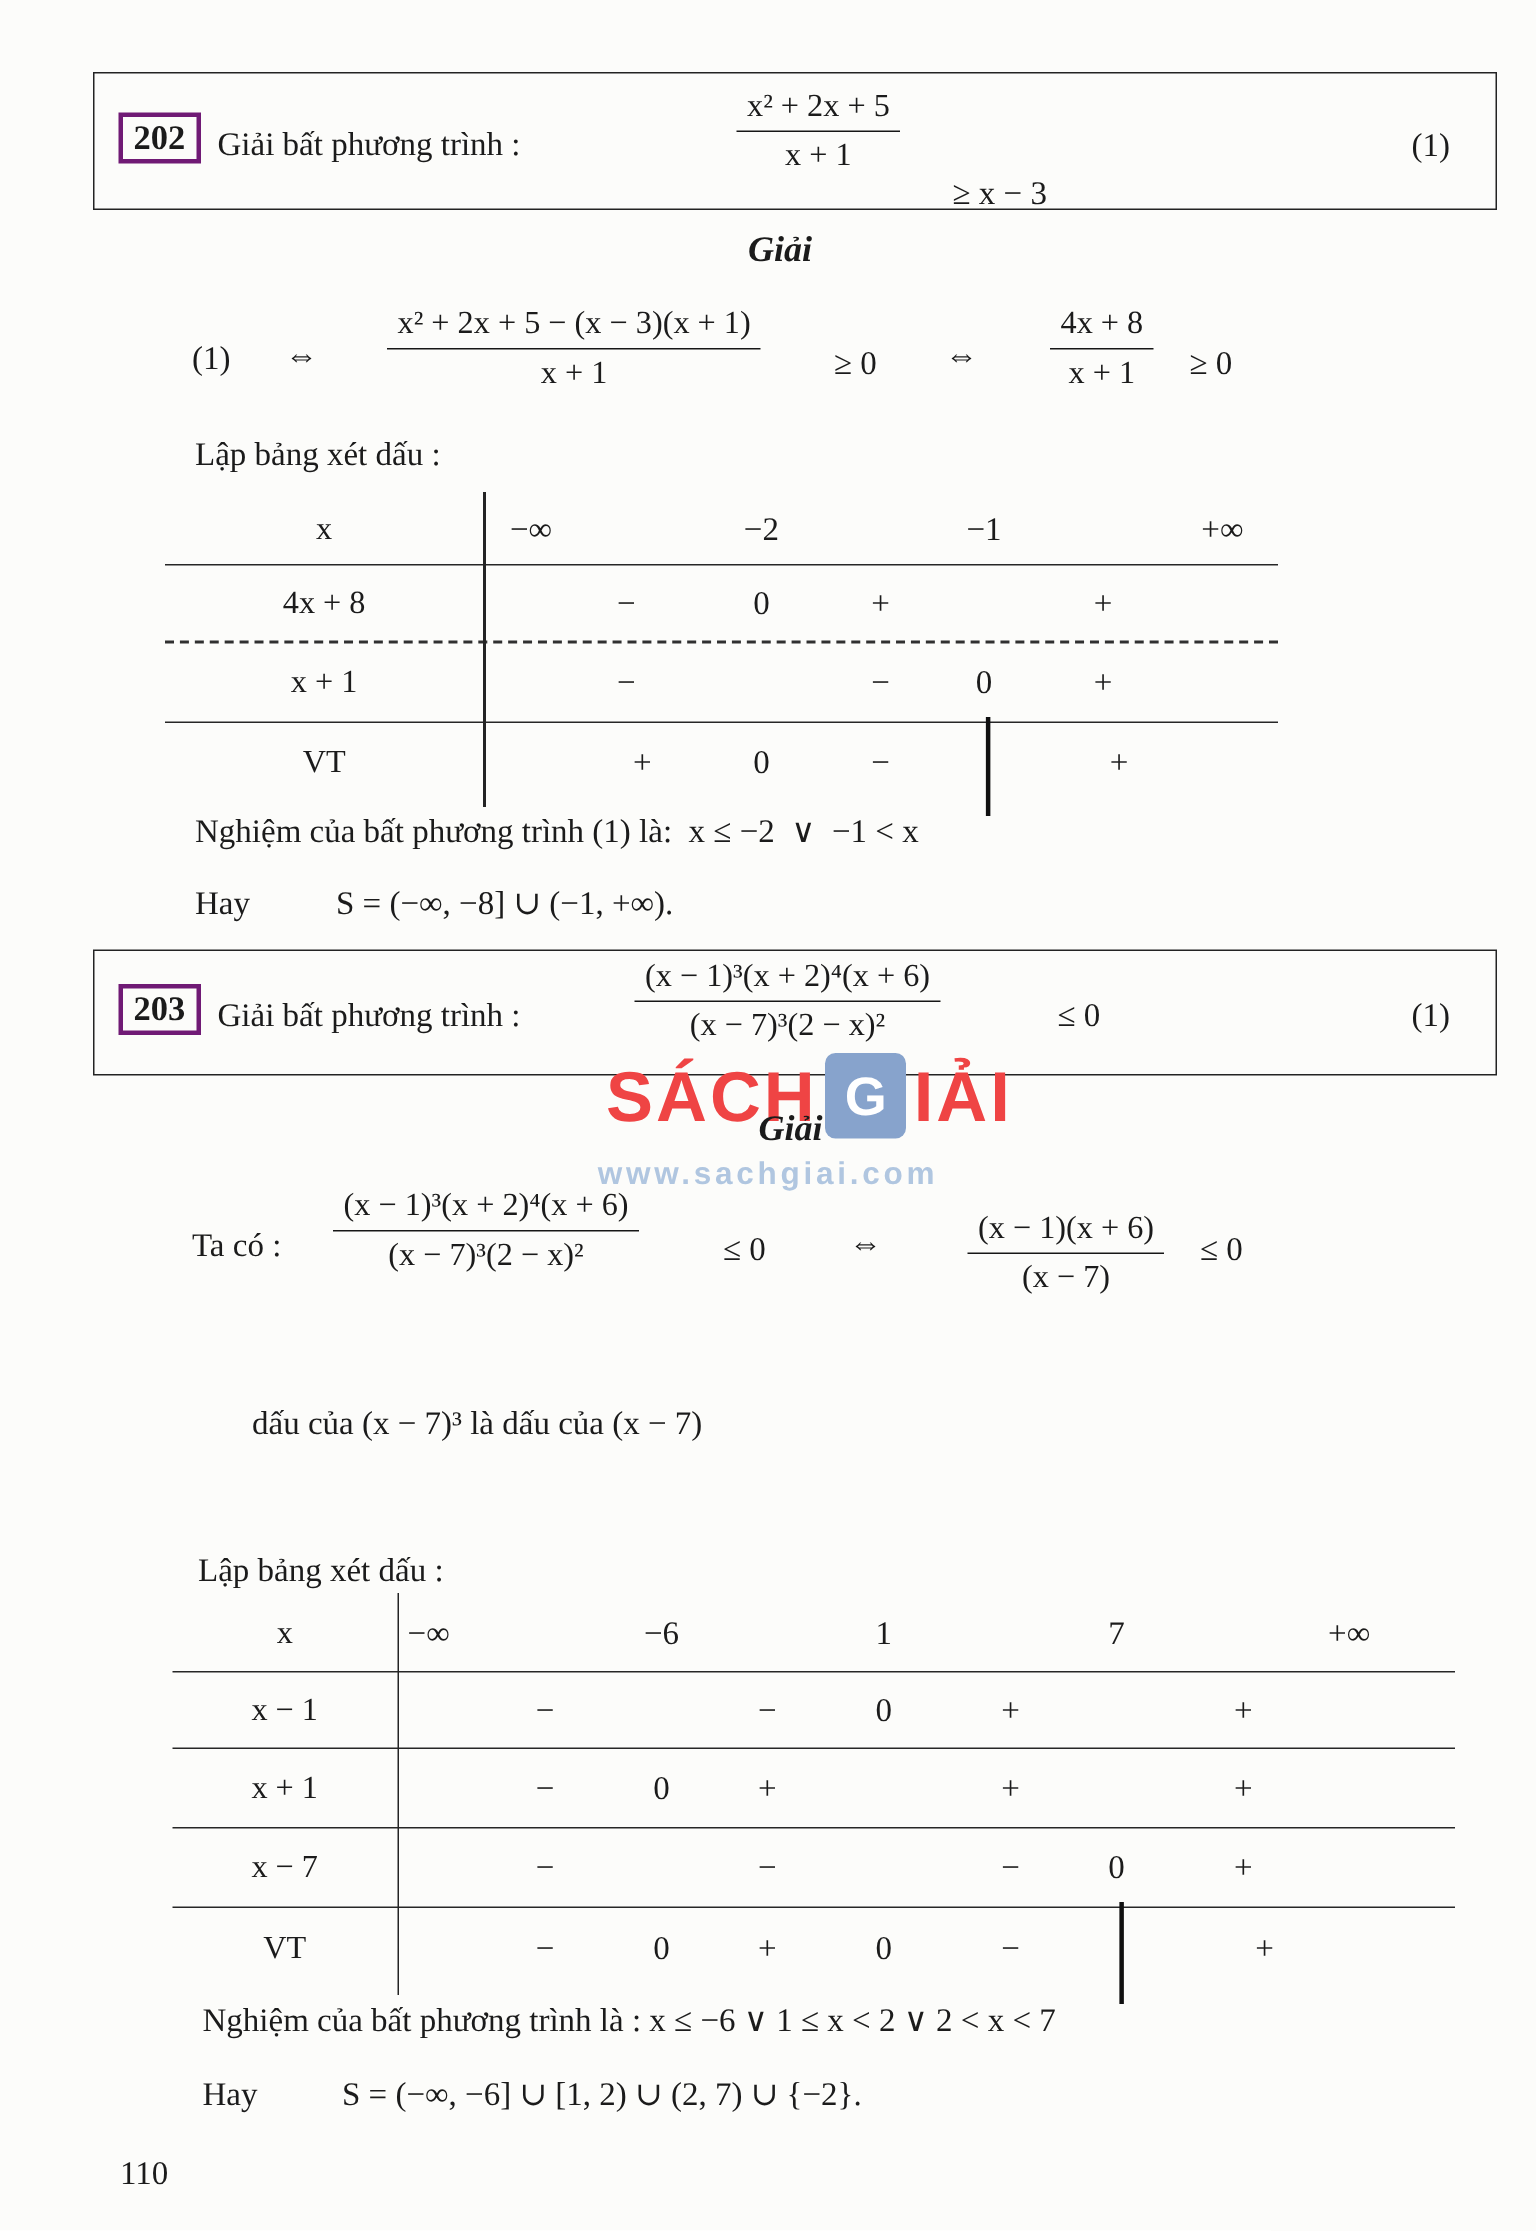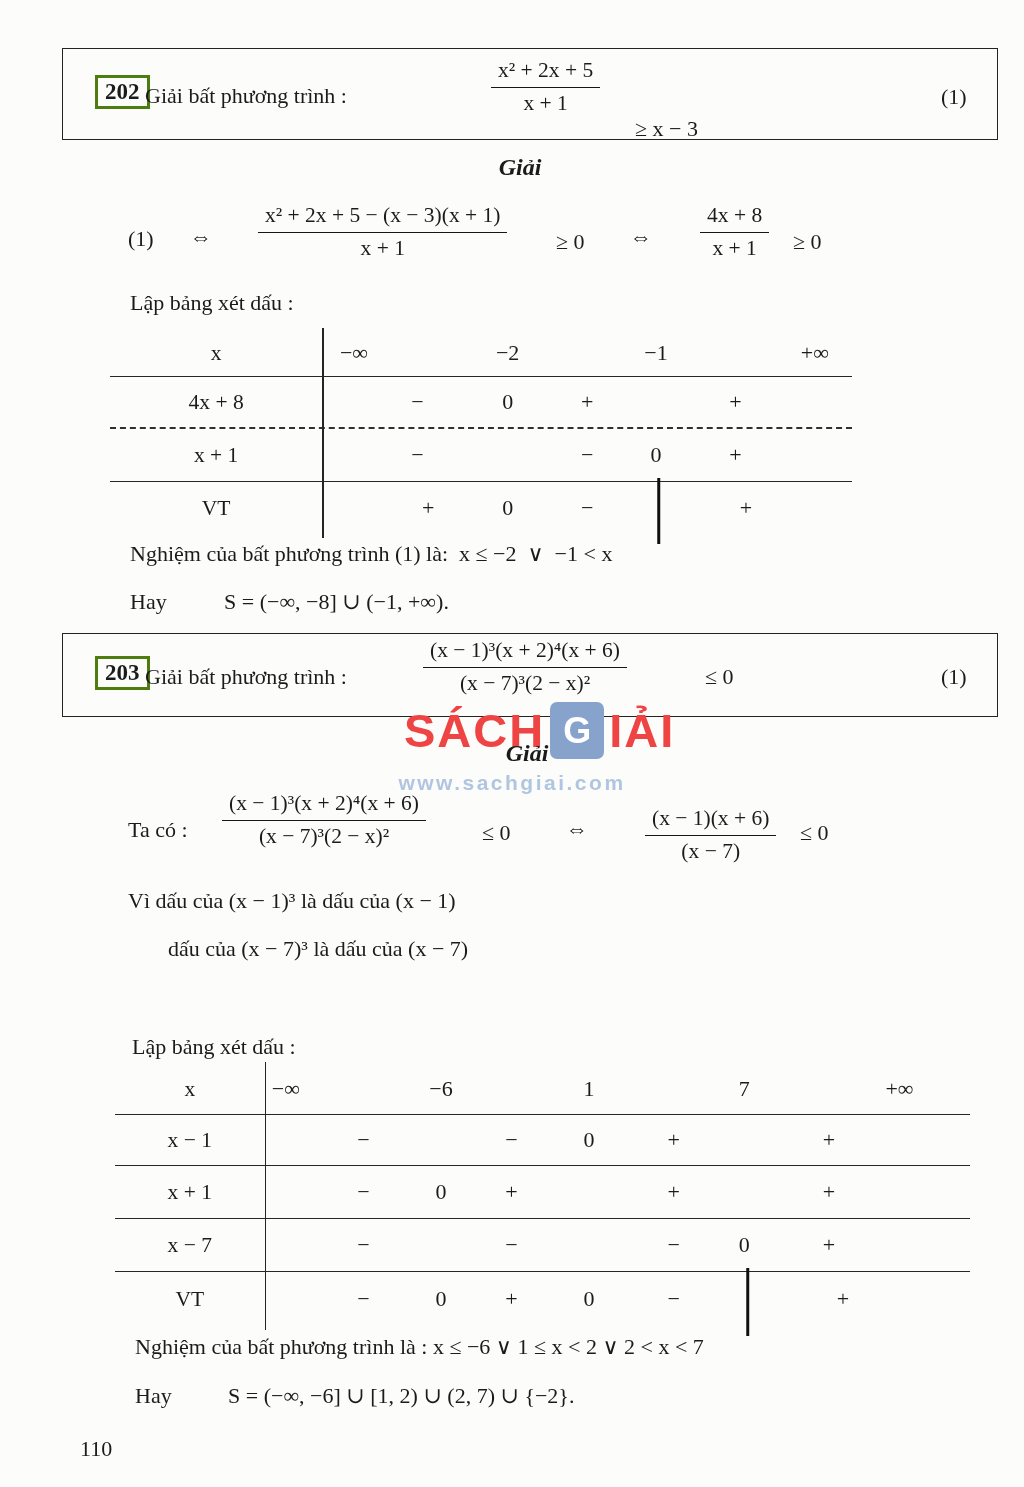--- a/index.html
+++ b/index.html
@@ -4,21 +4,21 @@
 <style>
   html,body{margin:0;padding:0;background:#ffffff;}
   .page{
     position:relative;width:1024px;height:1487px;background:#fcfcfa;
     font-family:"Liberation Serif","DejaVu Serif",serif;color:#1b1b1b;overflow:hidden;
   }
   .abs{position:absolute;white-space:pre;}
   .txt{font-size:22px;line-height:1.2;}
   .math{font-size:22px;}
   .pbox{position:absolute;border:1.6px solid #232323;background:transparent;}
-  .plabel{position:absolute;border:3px solid #4d7c0f;padding:1px 7px 2px;font-weight:bold;font-size:23px;line-height:1.1;margin-left:16px;}
+  .plabel{position:absolute;border:3px solid #701a75;padding:1px 7px 2px;font-weight:bold;font-size:23px;line-height:1.1;}
   .frac{position:absolute;display:inline-block;text-align:center;font-size:21.5px;}
   .frac .num{display:block;padding:0 7px 4px;border-bottom:1.8px solid #161616;white-space:pre;}
   .frac .den{display:block;padding-top:3px;white-space:pre;}
   .heading{font-weight:bold;font-style:italic;font-size:24px;transform:translateX(-50%);}
   
   .sign-table{position:absolute;}
   .trow{position:relative;}
   .tlabel{position:absolute;top:50%;transform:translate(-50%,-50%);font-size:21.5px;white-space:pre;}
   .thead .tlabel{font-size:21.5px;}
   .tcell{position:absolute;top:50%;transform:translate(-50%,-50%);font-size:22px;white-space:pre;}
@@ -132,21 +132,20 @@
     <span class="den">(x − 7)³(2 − x)²</span>
   </span>
   <span class="abs math" style="left:482px;top:820px;">≤ 0</span>
   <span class="abs math" style="left:566px;top:816px;">⇔</span>
   <span class="frac" style="left:645px;top:806px;">
     <span class="num">(x − 1)(x + 6)</span>
     <span class="den">(x − 7)</span>
   </span>
   <span class="abs math" style="left:800px;top:820px;">≤ 0</span>
 
-  <span class="abs txt" style="left:128px;top:888px;">Vì dấu của (x − 1)³ là dấu của (x − 1)</span>
   <span class="abs txt" style="left:168px;top:936px;">dấu của (x − 7)³ là dấu của (x − 7)</span>
   <span class="abs txt" style="left:132px;top:1034px;">Lập bảng xét dấu :</span>
 
   <div class="sign-table" id="table2" style="left:115px;top:1064px;width:855px;">
       <div class="trow thead" style="height: 50px; border-bottom: 1.8px solid rgb(38, 38, 38);">
         <span class="tlabel" style="left: 8.75%;">x</span>
         <span class="tcell" style="left: 19.975%;">−∞</span>
         <span class="tcell" style="left: 38.125%;">−6</span>
         <span class="tcell" style="left: 55.45%;">1</span>
         <span class="tcell" style="left: 73.6%;">7</span>

